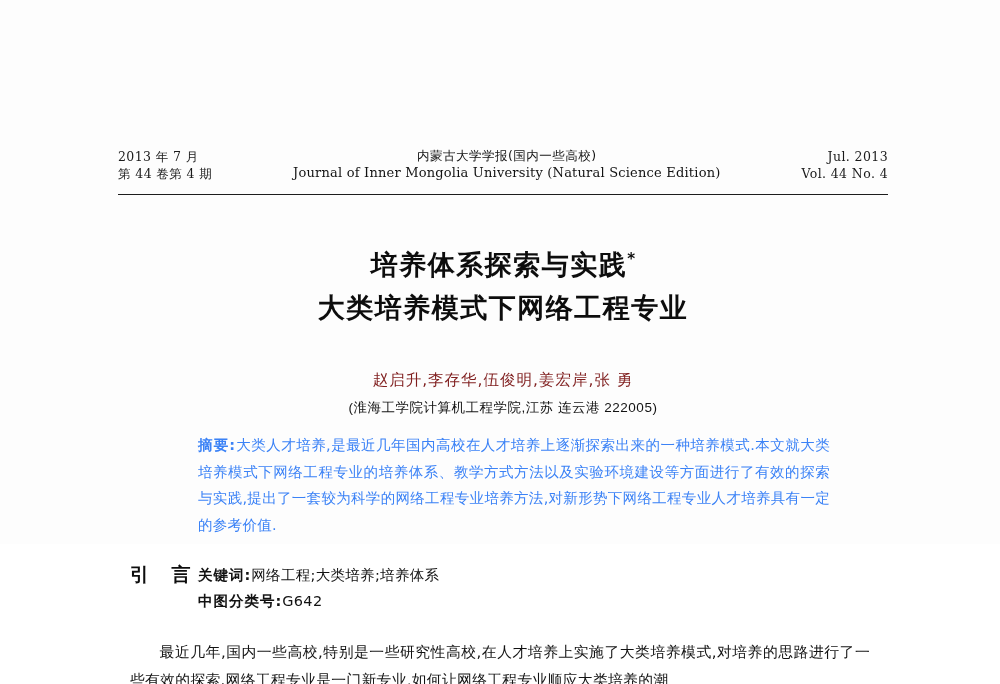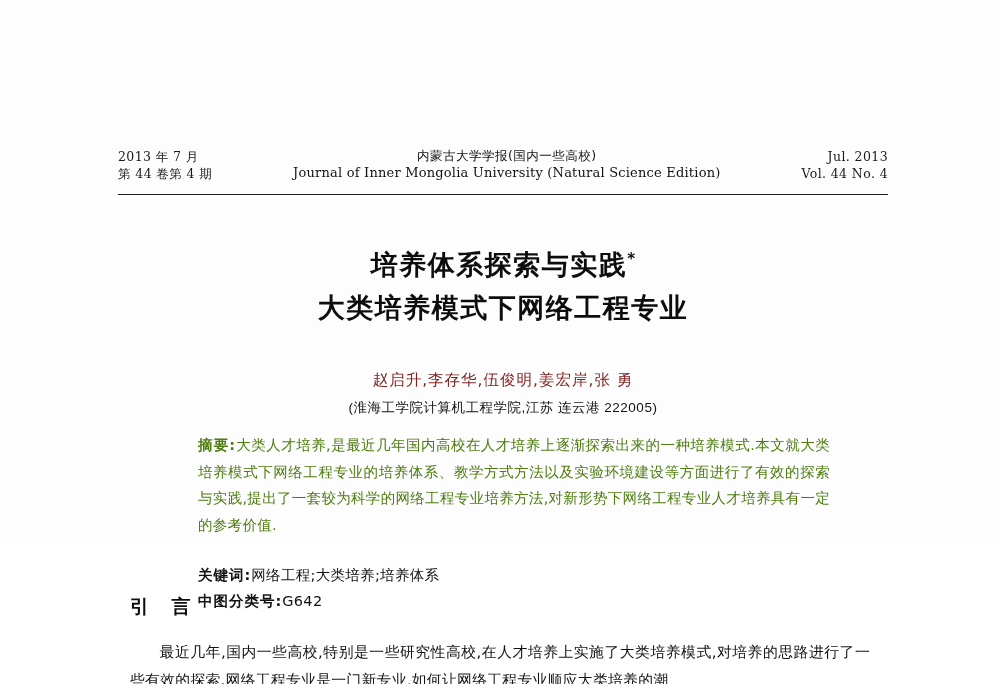--- a/index.html
+++ b/index.html
@@ -111,21 +111,21 @@
     left: 198px;
     top: 432px;
     width: 632px;
   }
   .abs-para {
     font-family: "DejaVu Sans", "Liberation Sans", sans-serif;
     font-size: 14.5px;
     line-height: 26.5px;
     letter-spacing: 0.3px;
     text-align: justify;
-    color: #4d7c0f;
+    color: #3b82f6;
   }
   .abs-label {
     font-weight: bold;
     letter-spacing: 1px;
   }
   .kw {
     margin-top: 24px;
     font-family: "DejaVu Sans", "Liberation Sans", sans-serif;
     font-size: 14.5px;
     line-height: 26px;
@@ -134,21 +134,21 @@
   .clc {
     font-family: "DejaVu Sans", "Liberation Sans", sans-serif;
     font-size: 14.5px;
     line-height: 26px;
     letter-spacing: 0.3px;
   }
   
   .section-head {
     position: absolute;
     left: 130px;
-    top: 594px;
+    top: 562px;
     font-family: "DejaVu Sans", "Liberation Sans", sans-serif;
     font-weight: bold;
     font-size: 19px;
     letter-spacing: 8px;
     color: #0d0d0d;
   }
   .body-text {
     position: absolute;
     left: 130px;
     top: 638px;

